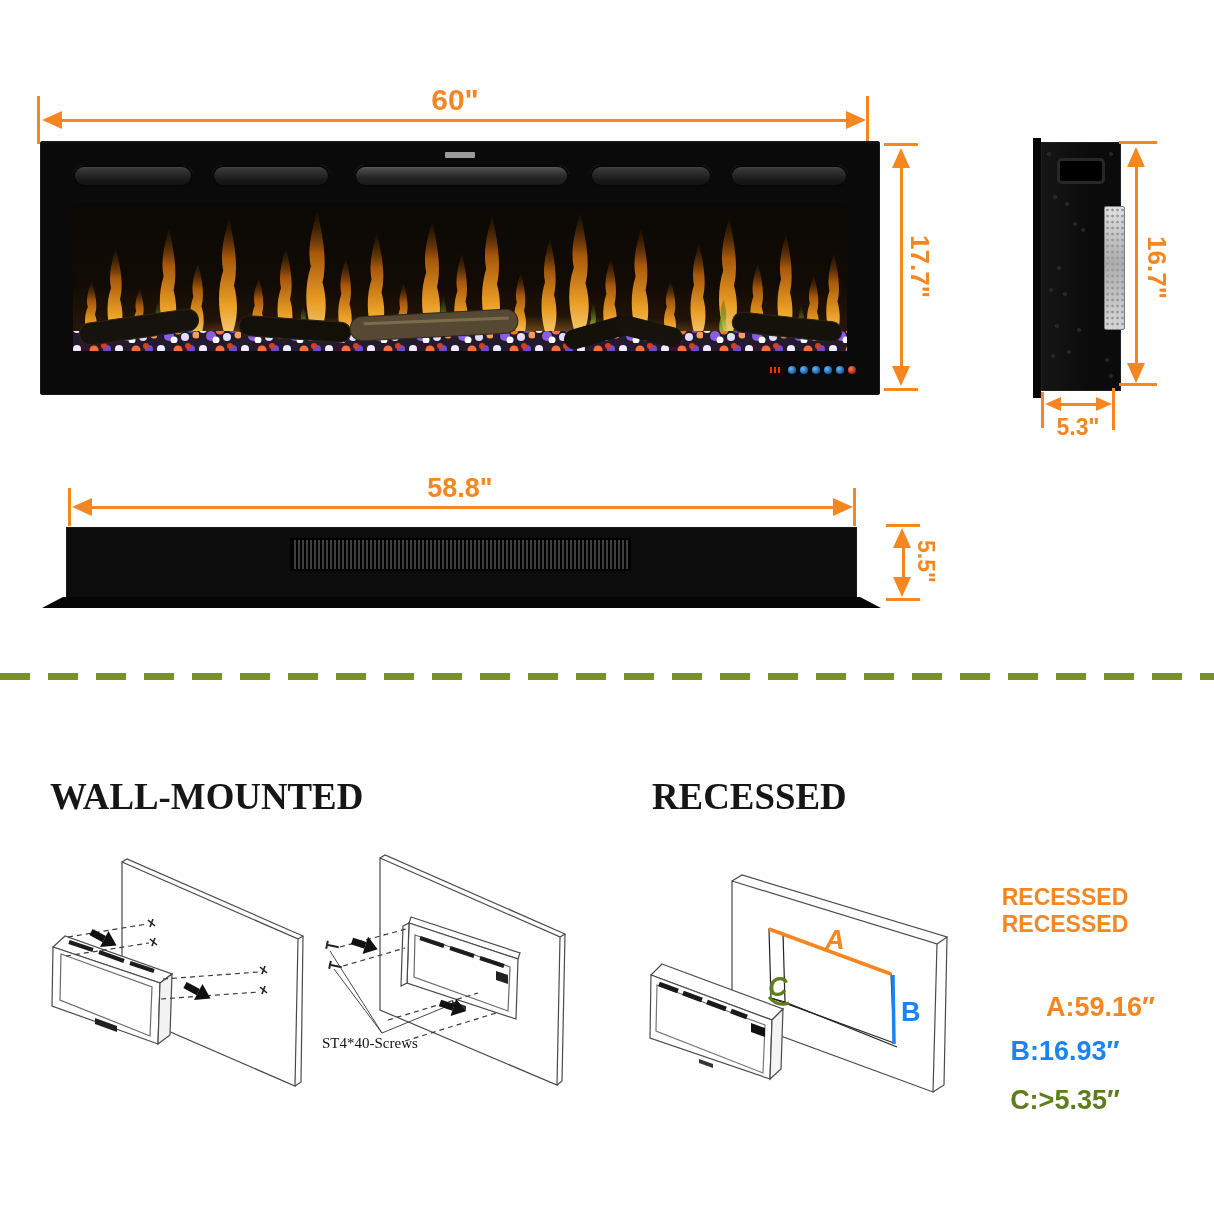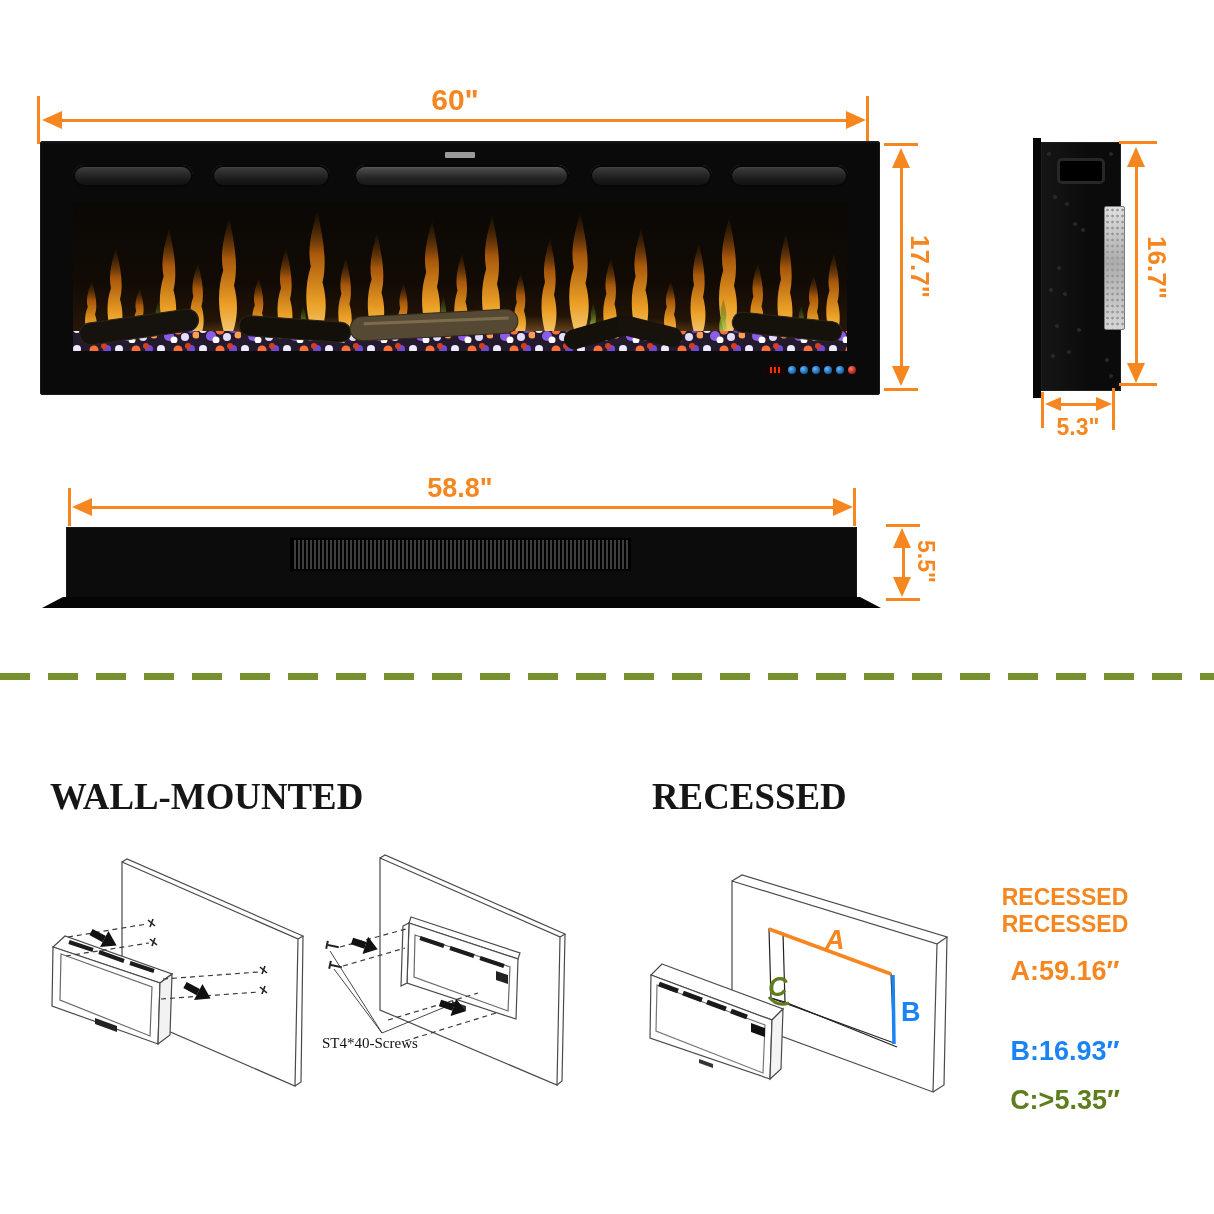--- a/index.html
+++ b/index.html
@@ -384,17 +384,17 @@
     <path d="M134,152 Q142,162 154,158" stroke="#5E7D1C" stroke-width="3" fill="none"></path>
     <text x="190" y="104" font-size="27" font-weight="bold" font-style="italic" fill="#F6861F">A</text>
     <text x="266" y="176" font-size="27" font-weight="bold" fill="#1B84F5">B</text>
     <text x="133" y="151" font-size="27" font-weight="bold" font-style="italic" fill="#5E7D1C">C</text>
   </svg>
 
   <div class="open-title">
     <div>RECESSED</div>
     <div>RECESSED</div>
   </div>
-  <div class="open-item" style="top:956px;color:var(--orange);">A:59.16″</div>
+  <div class="open-item" style="top:992px;color:var(--orange);text-align:right;">A:59.16″</div>
   <div class="open-item" style="top:1036px;color:var(--blue);">B:16.93″</div>
   <div class="open-item" style="top:1050px;color:var(--green);margin-top:35px;">C:&gt;5.35″</div>
 
 </div>
 
 </body></html>

